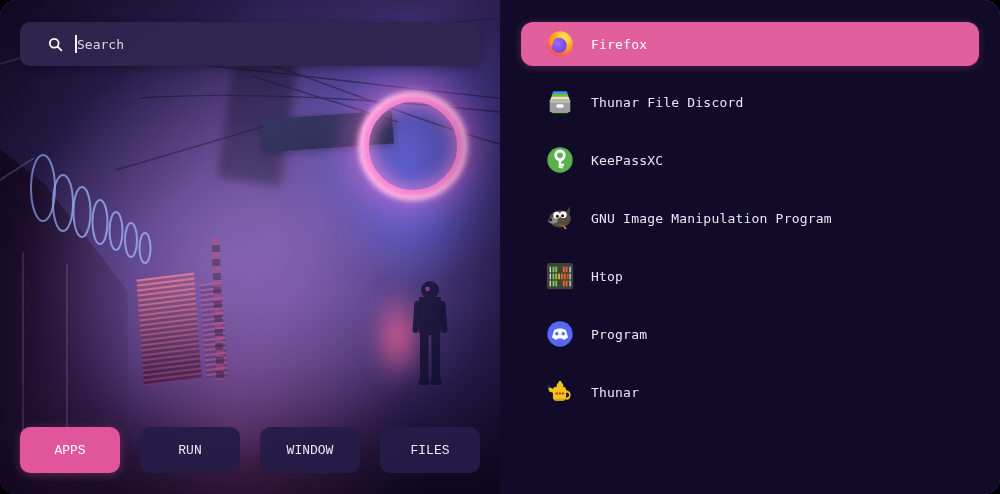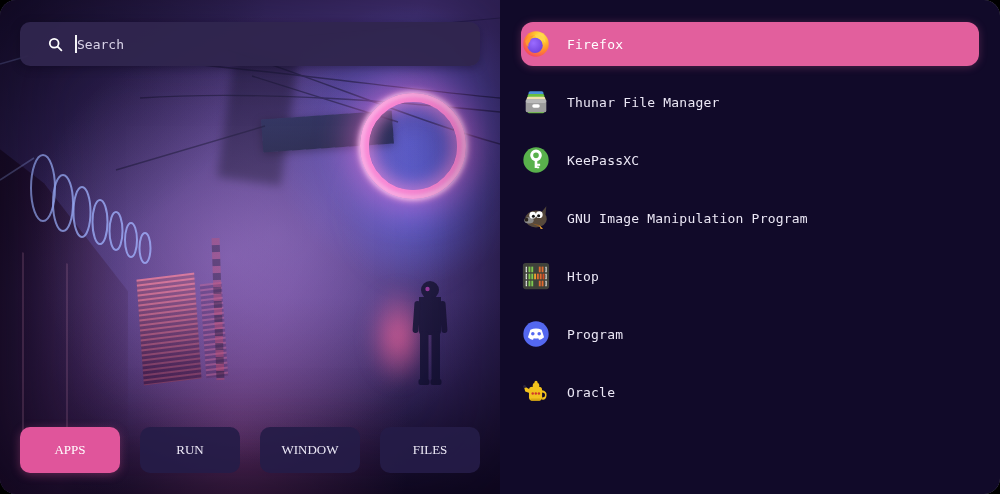--- a/index.html
+++ b/index.html
@@ -63,28 +63,28 @@
     box-shadow:0 2px 10px rgba(8,3,20,.35); }
   .search-bar svg { flex:none; }
   .caret { position:absolute; left:55px; top:13px; width:2px; height:18px; background:#fff; opacity:.95; }
   .search-input { margin-left:14px; flex:1; background:transparent; border:none; outline:none;
     color:#eee9f7; font-family:"DejaVu Sans Mono", monospace; font-size:13px; }
   .search-input::placeholder { color:#e2dcf0; opacity:.95; }
 
   
   .tabs { position:absolute; left:0; bottom:21px; width:100%; display:flex; gap:20px; padding-left:20px; z-index:10; }
   .tab { width:100px; height:46px; border:none; border-radius:10px; cursor:pointer;
-    background:rgba(37,28,72,.92); color:#ece8f6; font-family:Liberation Serif, serif;
+    background:rgba(37,28,72,.92); color:#ece8f6; font-family:Liberation Mono, monospace;
     font-size:13px; display:flex; align-items:center; justify-content:center; }
   .tab.active { background:#e0559b; color:#fff; box-shadow:0 2px 10px rgba(224,85,155,.35); }
 
   
   .right-panel { position:relative; width:500px; height:494px; background:#110a29; padding:22px 21px; flex:none; }
   .app-row { display:flex; align-items:center; height:44px; border-radius:12px; margin-bottom:14px;
-    padding-left:0; cursor:pointer; }
+    padding-left:24px; cursor:pointer; }
   .app-row.selected { background:#e25f9d; box-shadow:0 1px 8px rgba(226,95,157,.3); }
   .app-icon { width:30px; height:30px; flex:none; display:flex; align-items:center; justify-content:center; }
   .app-label { margin-left:16px; font-size:13px; color:#ebe7f5; letter-spacing:.2px; }
   .app-row.selected .app-label { color:#fff; }
 </style>
 </head>
 <body>
 
 <div class="window">
 
@@ -189,21 +189,21 @@
         <svg width="30" height="30" viewBox="0 0 32 32">
           <rect x="8" y="4.5" width="16" height="5" rx="2" fill="#4a90d9"></rect>
           <rect x="7" y="7.5" width="18" height="5" rx="2" fill="#6abf3e"></rect>
           <rect x="6" y="10.5" width="20" height="5" rx="2" fill="#efe0ac"></rect>
           <rect x="7" y="24" width="18" height="4" rx="1.5" fill="#6abf3e"></rect>
           <rect x="5" y="13" width="22" height="14" rx="2" fill="#9d9d9d"></rect>
           <rect x="5" y="13" width="22" height="4" rx="2" fill="#b8b8b8"></rect>
           <rect x="12" y="18.5" width="8" height="3.6" rx="1.8" fill="#fff"></rect>
         </svg>
       </span>
-      <span class="app-label">Thunar File Manager</span>
+      <span class="app-label">Thunar File Discord</span>
     </div>
 
     <div class="app-row">
       <span class="app-icon">
         <svg width="30" height="30" viewBox="0 0 32 32">
           <circle cx="16" cy="16" r="13.5" fill="#59b14c"></circle>
           <circle cx="16" cy="11" r="4.6" fill="none" stroke="#fff" stroke-width="3.2"></circle>
           <rect x="14.6" y="14.5" width="2.8" height="10" fill="#fff"></rect>
           <rect x="17" y="20" width="3.4" height="2.2" fill="#fff"></rect>
           <rect x="17" y="23" width="2.4" height="1.8" fill="#fff"></rect>
@@ -280,18 +280,18 @@
           <rect x="12.5" y="6.5" width="7" height="5" rx="2" fill="#f2c21d"></rect>
           <circle cx="16" cy="5.8" r="1.7" fill="#f2c21d"></circle>
           <rect x="8.5" y="10.5" width="14" height="14.5" rx="3.5" fill="#f2c21d"></rect>
           <path d="M22,14 q6,0.5 5.2,6 q-0.8,5 -5,4 l0.6,-2.4 q2.4,0.6 2.8,-2 q0.4,-3 -3.4,-3.2 Z" fill="#f2c21d"></path>
           <circle cx="12.5" cy="17.5" r="1.3" fill="#d03a2a"></circle>
           <circle cx="15.8" cy="17.5" r="1.3" fill="#d03a2a"></circle>
           <circle cx="19.1" cy="17.5" r="1.3" fill="#d03a2a"></circle>
           <rect x="10" y="23" width="11" height="2.4" rx="1.2" fill="#d9a812"></rect>
         </svg>
       </span>
-      <span class="app-label">Oracle</span>
+      <span class="app-label">Thunar</span>
     </div>
 
 
   </div>
 </div>
 
 </body></html>

